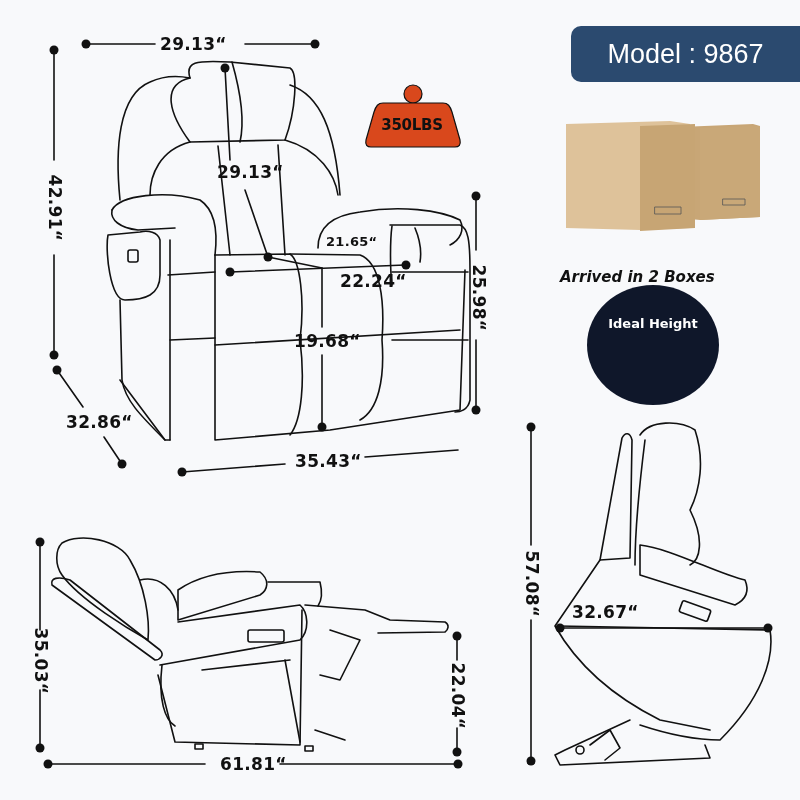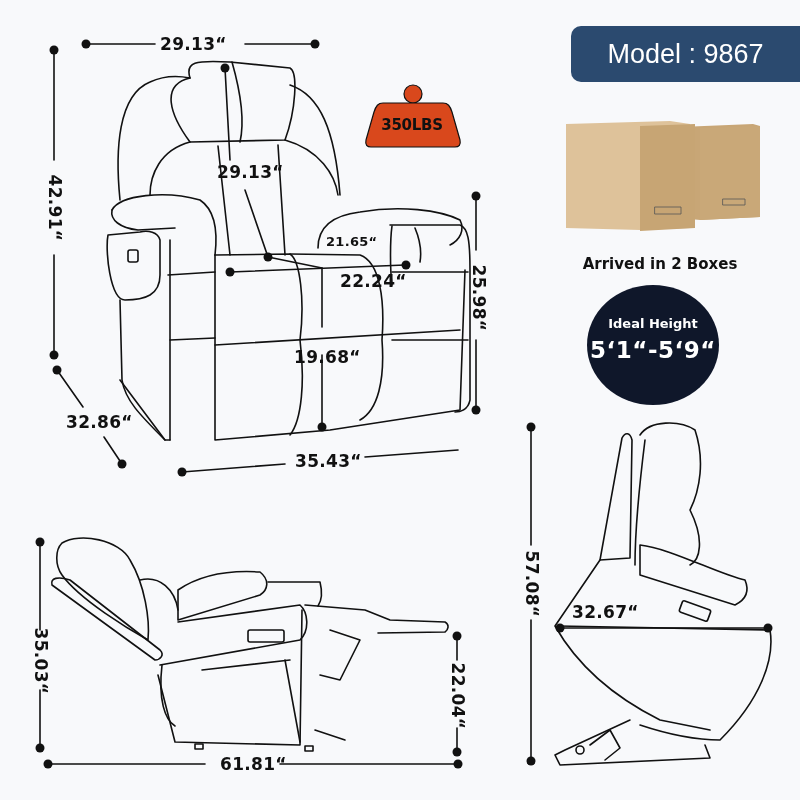--- a/index.html
+++ b/index.html
@@ -7,22 +7,22 @@
          font-family:"DejaVu Sans", "Liberation Sans", sans-serif; }
   svg.art { position:absolute; left:0; top:0; width:800px; height:800px; }
   .dim { position:absolute; font-weight:bold; color:#111; font-size:17px; letter-spacing:0.3px; white-space:nowrap; line-height:1; }
   .dim.small { font-size:13px; }
   .vtext { transform-origin:center center; transform:rotate(90deg); }
   .model-badge { position:absolute; left:571px; top:26px; width:229px; height:56px; background:#2b4a6f;
                  border-radius:10px 0 0 10px; color:#fff; font-size:27px; display:flex; align-items:center;
                  justify-content:center; font-family:"Liberation Sans", sans-serif; }
   .weight-label { position:absolute; left:372px; top:116px; width:80px; text-align:center; font-weight:bold;
                   font-size:15px; color:#111; letter-spacing:-0.3px; }
-  .boxes-caption { position:absolute; left:560px; top:255px; width:200px; text-align:center; font-weight:bold;
-                   font-size:15px; color:#111; }
+  .boxes-caption { position:absolute; left:560px; top:268px; width:200px; font-weight:bold;
+                   font-size:15px; color:#111;font-style:italic; }
   .height-circle { position:absolute; left:587px; top:285px; width:132px; height:120px; border-radius:50%;
                    background:#0f172a; color:#fff; text-align:center; }
   .height-circle .t1 { margin-top:31px; font-size:13px; font-weight:bold; }
   .height-circle .t2 { margin-top:6px; font-size:23px; font-weight:bold; letter-spacing:0.5px; }
 </style>
 </head>
 <body>
 
 <svg class="art" viewBox="0 0 800 800" fill="none" stroke="#111" stroke-width="1.6" stroke-linecap="round" stroke-linejoin="round">
 
@@ -167,30 +167,29 @@
 </svg>
 
 <div class="model-badge">Model : 9867</div>
 
 <div class="weight-label">350LBS</div>
 
 <div class="boxes-caption">Arrived in 2 Boxes</div>
 
 <div class="height-circle">
   <div class="t1">Ideal Height</div>
-  <div class="t2">5‘1“-5‘9“</div>
 </div>
 
 <div class="dim" style="left:160px;top:36px;">29.13“</div>
 <div class="dim vtext" style="left:22px;top:198px;width:64px;">42.91“</div>
 <div class="dim" style="left:217px;top:164px;">29.13“</div>
 <div class="dim small" style="left:326px;top:235px;">21.65“</div>
 <div class="dim" style="left:340px;top:273px;">22.24“</div>
 <div class="dim vtext" style="left:446px;top:288px;width:64px;">25.98“</div>
-<div class="dim" style="left:294px;top:333px;margin-top:16px;">19.68“</div>
+<div class="dim" style="left:294px;top:333px;">19.68“</div>
 <div class="dim" style="left:66px;top:414px;">32.86“</div>
 <div class="dim" style="left:295px;top:453px;">35.43“</div>
 
 <div class="dim vtext" style="left:8px;top:651px;width:64px;">35.03“</div>
 <div class="dim vtext" style="left:425px;top:686px;width:64px;">22.04“</div>
 <div class="dim" style="left:208px;top:756px;margin-left:12px;">61.81“</div>
 
 <div class="dim vtext" style="left:499px;top:574px;width:64px;">57.08“</div>
 <div class="dim" style="left:572px;top:604px;">32.67“</div>
 

